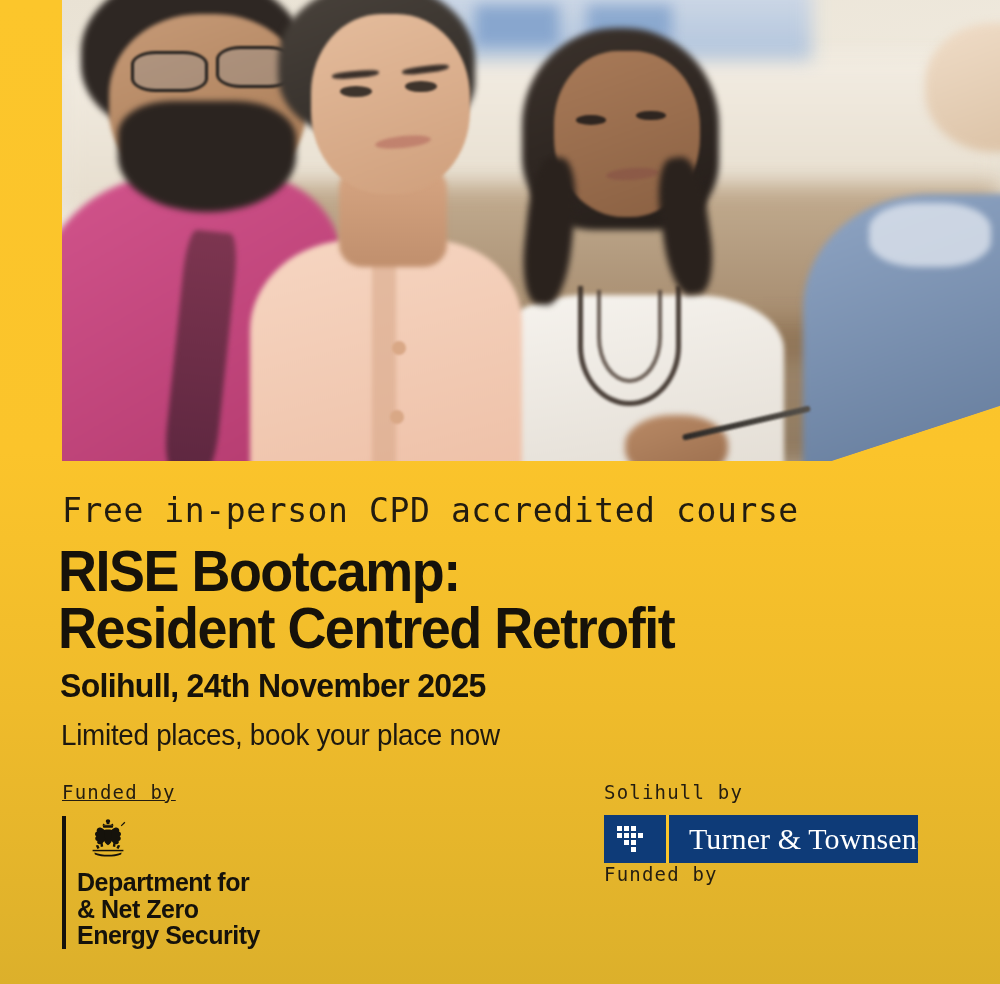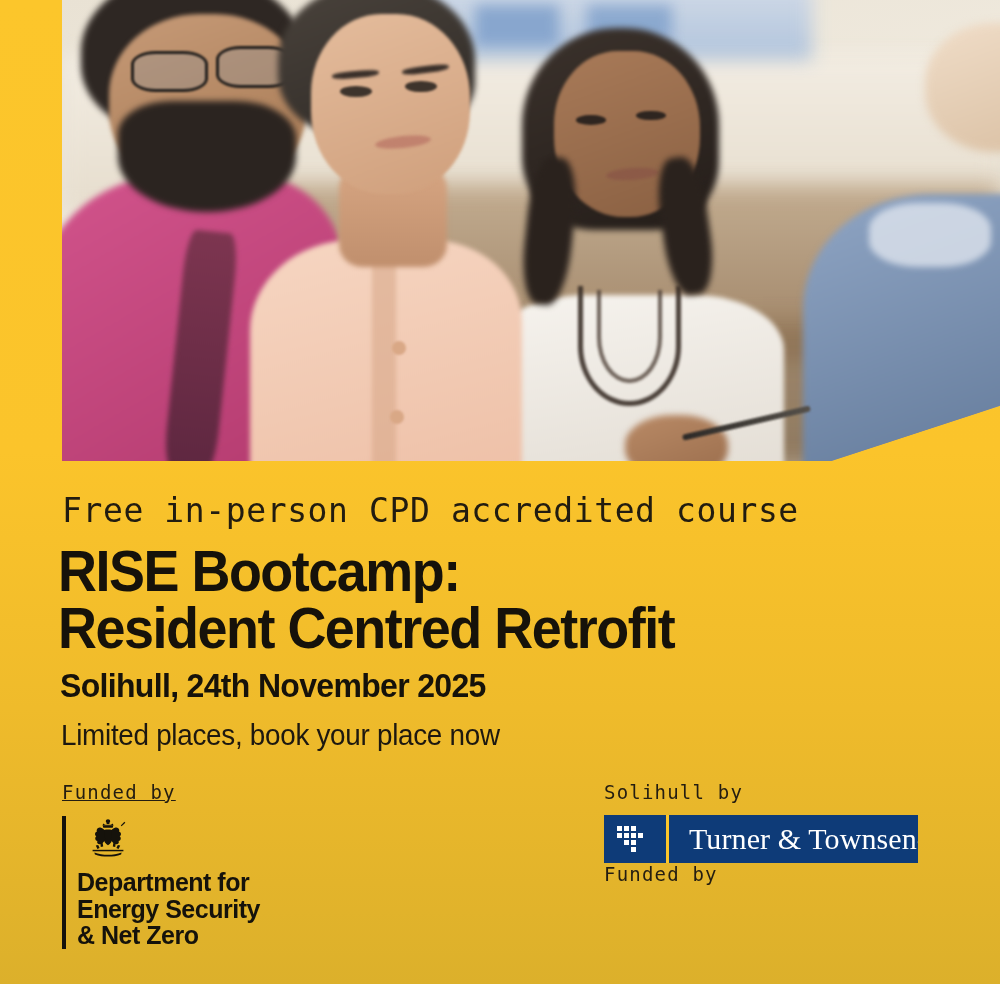--- a/index.html
+++ b/index.html
@@ -320,22 +320,22 @@
                 <path d="M41.2 27.6l-1.6 3.4-2.2-.9 1.4-3z"></path>
                 <path d="M41.8 7.4l3.6-3.6.9.9-3.7 3.6z"></path>
 
                 <path d="M13.6 31.8h30.8v1.5H13.6z"></path>
                 <path d="M15.4 34.4c4 1.6 9 2.4 13.6 2.4s9.6-.8 13.6-2.4l-.5 2c-3.9 1.5-8.5 2.2-13.1 2.2s-9.2-.7-13.1-2.2z"></path>
               </g>
             </svg>
           </span>
 
           <span class="desnz-name">Department for</span>
+          <span class="desnz-name">&amp; Net Zero</span>
           <span class="desnz-name">Energy Security</span>
-          <span class="desnz-name">&amp; Net Zero</span>
         </div>
       </div>
     </div>
 
     <div class="delivered">
       <div class="kicker">Solihull by</div>
 
       <div class="tt-logo">
         <div class="tt-mark">
           <span class="tt-dots">

